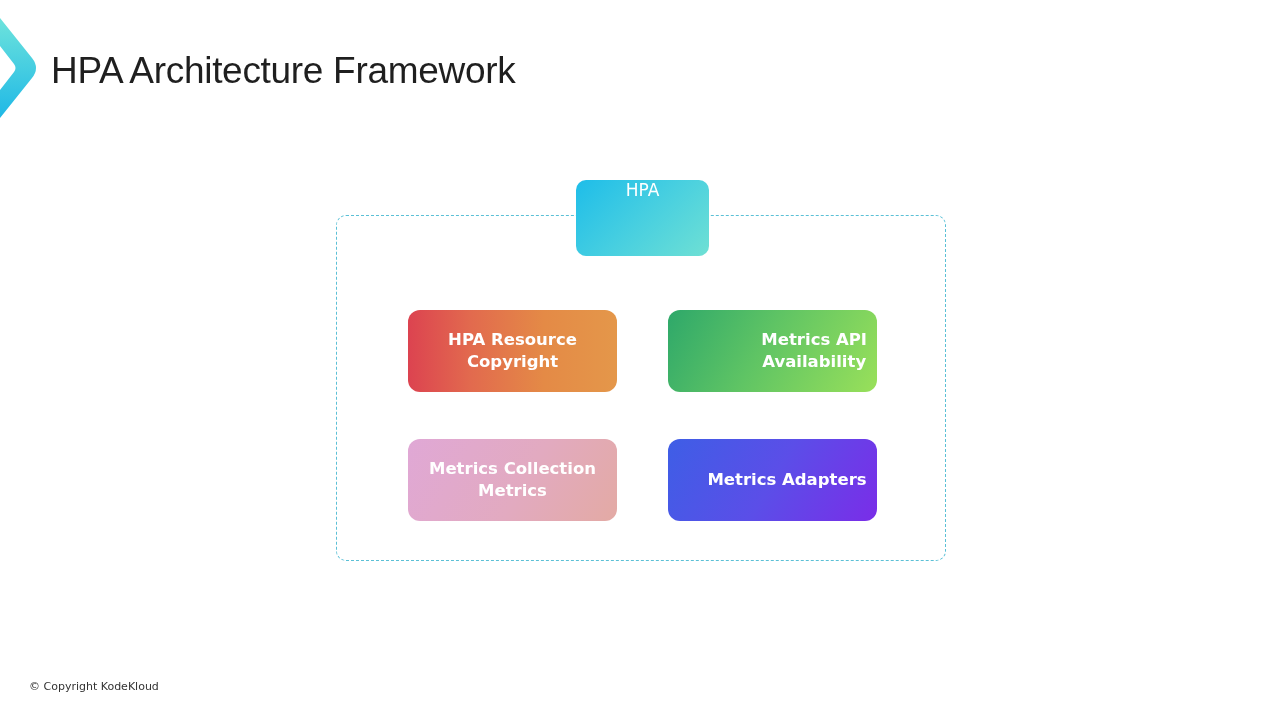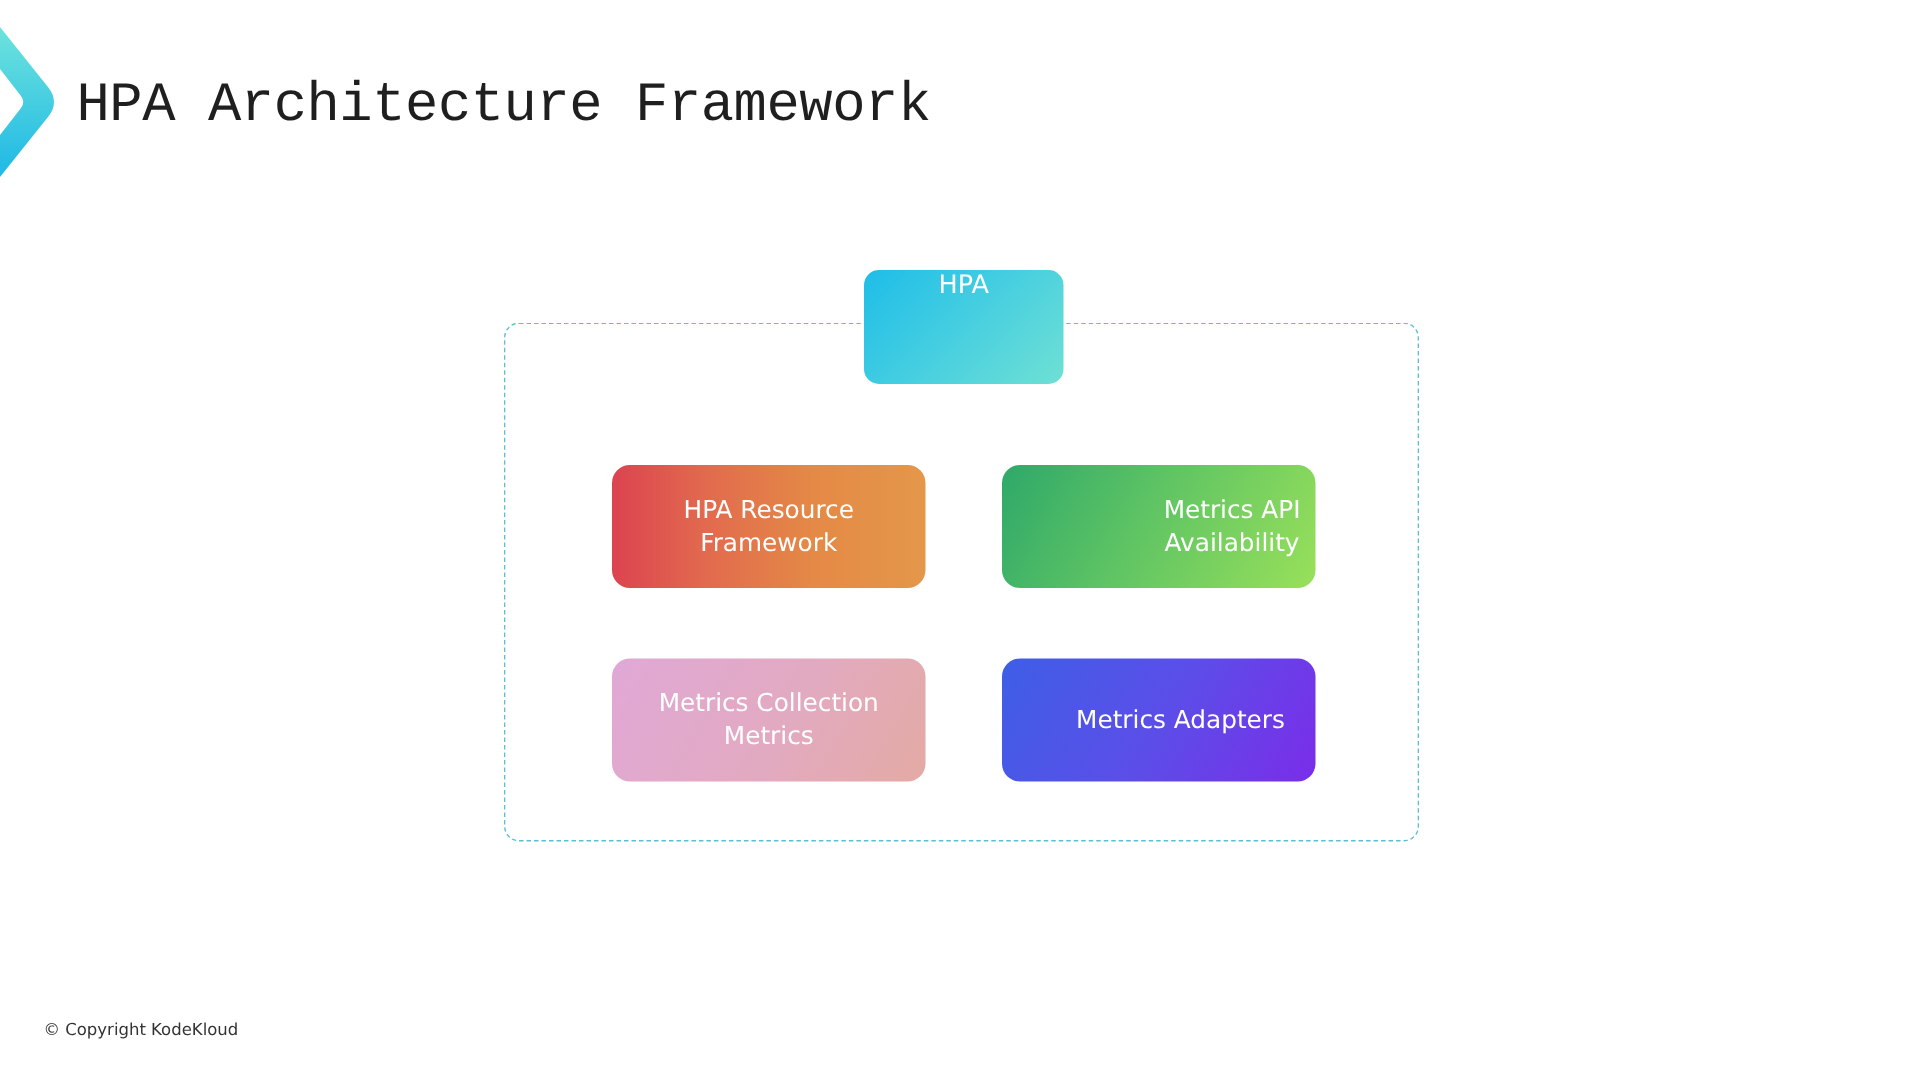--- a/index.html
+++ b/index.html
@@ -5,37 +5,37 @@
   html, body { margin:0; padding:0; }
   body {
     width:1280px; height:720px; position:relative; overflow:hidden;
     background:#ffffff;
     font-family:"DejaVu Sans", "Liberation Sans", sans-serif;
   }
   .logo-chevron { position:absolute; left:0; top:18px; width:42px; height:100px; }
   .page-title {
     position:absolute; left:51px; top:50px;
     font-size:37px; color:#1f1f1f; letter-spacing:-0.3px; white-space:nowrap;
-    font-family:Liberation Mono, monospace;
+    font-family:Liberation Sans, sans-serif;
   }
   .frame {
     position:absolute; left:336px; top:215px; width:610px; height:346px;
     border:1.5px dashed #5bc0d6; border-radius:10px; box-sizing:border-box;
   }
   .hpa-box {
     position:absolute; left:576px; top:180px; width:133px; height:76px;
     border-radius:10px;
     background:linear-gradient(135deg, #1ebde9 0%, #47cfe0 50%, #6fe0d4 100%);
     display:flex; align-items:flex-start; justify-content:center;
     color:#ffffff; font-size:17px;
   }
   .card {
     position:absolute; width:209px; height:82px; border-radius:12px;
     display:flex; align-items:center; justify-content:center; text-align:center;
-    color:#ffffff; font-size:16.5px; line-height:22px; padding:0 10px; box-sizing:border-box;
+    color:#ffffff; font-size:16.5px; line-height:22px; padding:0 10px; box-sizing:border-box;font-weight:bold;
   }
   .card span { display:block; }
   .card-resource { left:408px; top:310px; background:linear-gradient(90deg, #dc4350 0%, #e26a4e 30%, #e48a46 65%, #e4974a 100%); }
   .card-metrics-api { left:668px; top:310px; background:linear-gradient(120deg, #2ea86a 0%, #5fc464 45%, #99e05a 100%);justify-content:flex-end; }
   .card-collection { left:408px; top:439px; background:linear-gradient(120deg, #e0a8d6 0%, #e2aac0 55%, #e3aaa4 100%); }
   .card-adapters { left:668px; top:439px; background:linear-gradient(120deg, #3e5ee6 0%, #5b4ee8 50%, #7a2de8 100%);padding-left:39px; }
   .copyright {
     position:absolute; left:29px; top:680px;
     font-size:11px; color:#333333; white-space:nowrap;
   }
@@ -57,21 +57,21 @@
 
 <div class="frame"></div>
 
 <div class="hpa-box">
   <span>HPA</span>
 </div>
 
 <div class="card card-resource">
   <div>
     <span>HPA Resource</span>
-    <span>Framework</span>
+    <span>Copyright</span>
   </div>
 </div>
 
 <div class="card card-metrics-api">
   <div>
     <span>Metrics API</span>
     <span>Availability</span>
   </div>
 </div>
 

